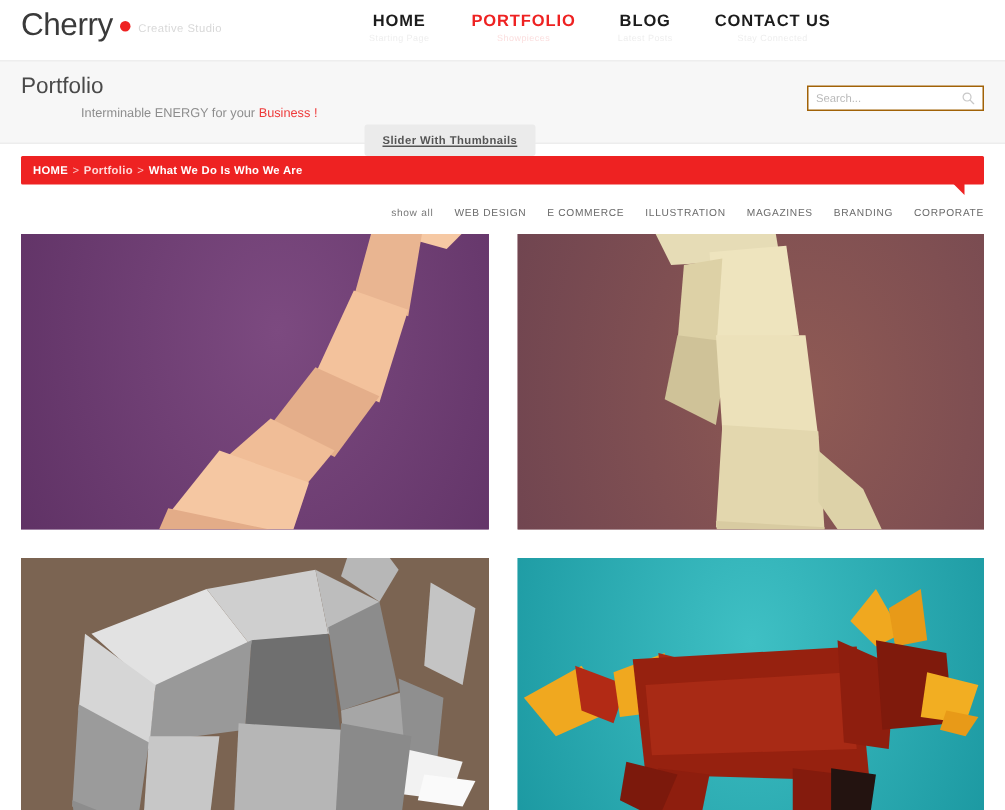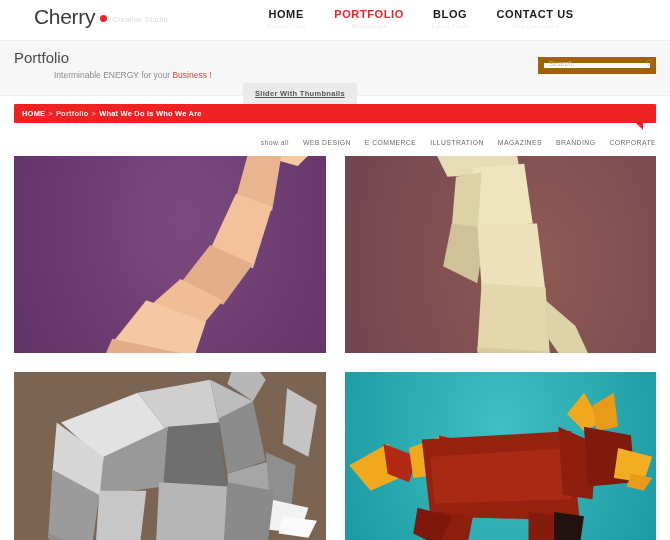--- a/index.html
+++ b/index.html
@@ -12,21 +12,20 @@
   }
 
   
   .header {
     height:40px;
     background:#ffffff;
     display:flex;
     align-items:flex-start;
     padding:6px 14px 0 14px;
     position:relative;
-    margin-left:20px;
   }
   .logo-wrap { display:flex; align-items:baseline; gap:5px; }
   .logo-text {
     font-size:21px;
     font-weight:400;
     color:#3a3a3a;
     letter-spacing:-0.3px;
     line-height:1;
   }
   .logo-dot {
@@ -106,23 +105,23 @@
     border-radius:2px;
     white-space:nowrap;
     text-decoration:underline;
   }
 
   .search-box {
     position:absolute;
     right:14px; top:16px;
     width:118px; height:17px;
     background:#fff;
-    border:6px solid #a16207;
+    border:1px solid #a16207;
     display:flex;
-    align-items:flex-end;
+    align-items:center;
     padding:0 5px;
   }
   .search-box input {
     border:none; outline:none;
     font-size:7.5px;
     color:#a8a8a8;
     flex:1;
     background:transparent;
     font-family:"Liberation Sans", sans-serif;
   }

